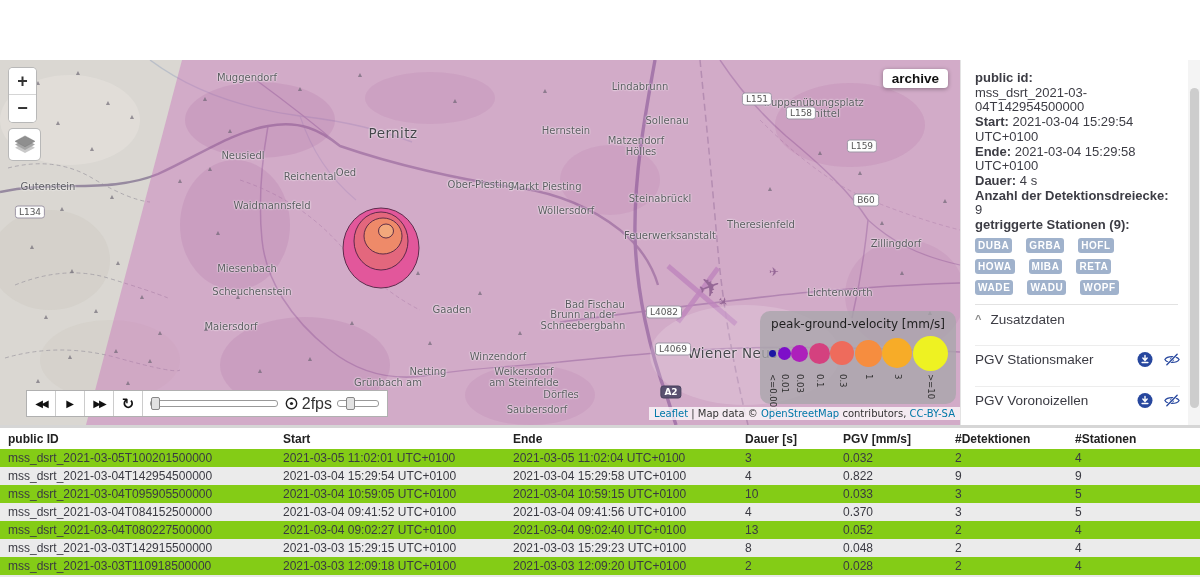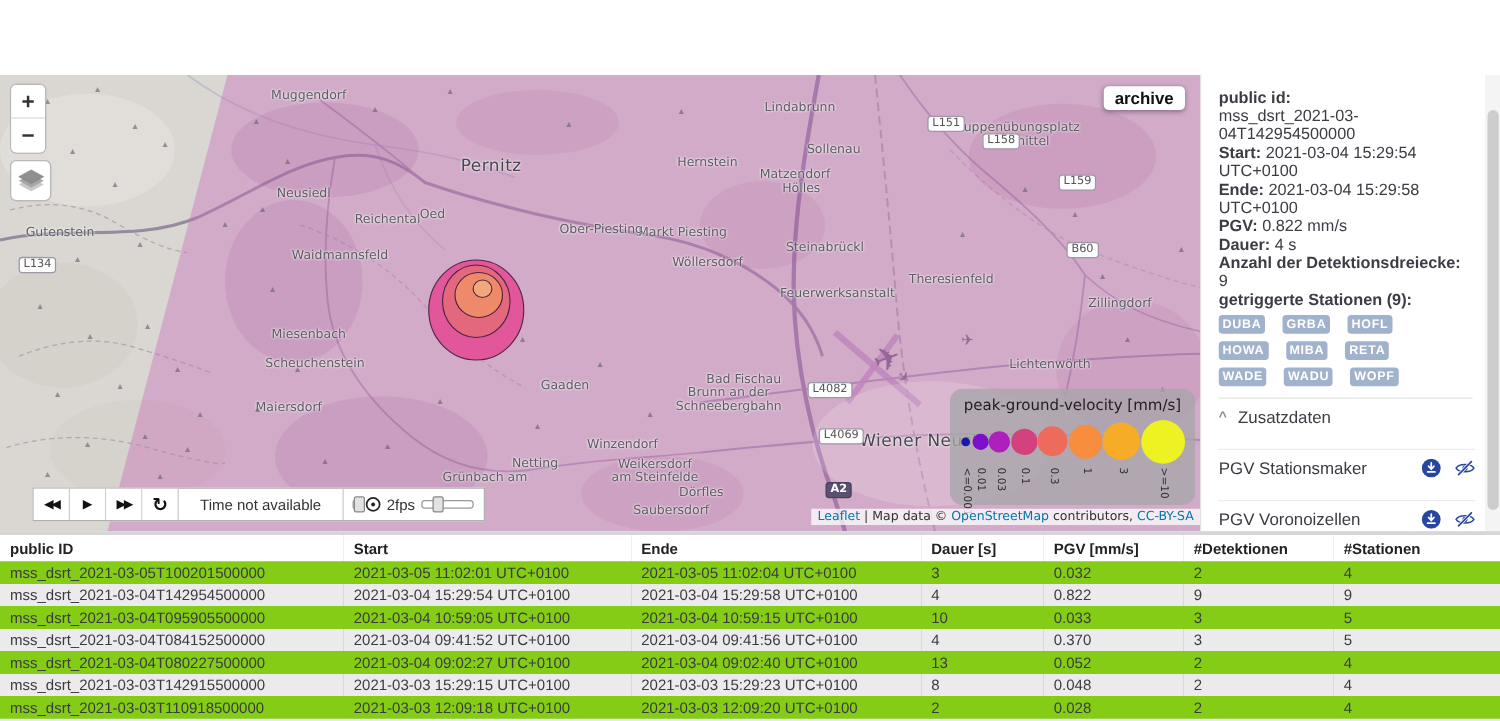--- a/index.html
+++ b/index.html
@@ -69,21 +69,21 @@
              border:1px solid #b0b0b0; display:flex; align-items:stretch; z-index:6; }
   .pb-btn { width:29px; background:#fff; border:none; border-right:1px solid #ccc; color:#111; cursor:pointer;
             display:flex; align-items:center; justify-content:center; font-size:10px; padding:0; font-family:"DejaVu Sans",sans-serif; }
   .pb-btn.reload { font-size:15px; font-weight:700; }
   .pb-time { width:132px; display:flex; align-items:center; justify-content:center; font-size:12px; color:#333;
              border-right:1px solid #ccc; }
   .pb-slider { flex:1; position:relative; margin:0 7px; cursor:pointer; }
   .pb-track { position:absolute; top:9px; left:0; right:0; height:7px; border:1px solid #999; border-radius:3px; background:#fff; }
   .pb-thumb { position:absolute; top:6px; width:9px; height:13px; background:#e2e2e2; border:1px solid #888; border-radius:2px; }
   .pb-clock { display:flex; align-items:center; margin-right:4px; }
-  .pb-fps { font-size:12px; color:#333; display:flex; align-items:center; margin-right:5px; }
+  .pb-fps { font-size:16px; color:#333; display:flex; align-items:center; margin-right:5px; }
   .pb-fps-slider { width:42px; position:relative; margin-right:8px; cursor:pointer; }
 
   
   .sidebar { position:relative; width:240px; height:365px; background:#fff; border-left:1px solid #e3e3e3;
              padding:11px 26px 0 14px; font-size:13px; color:#3c3c44; overflow:hidden; }
   .detail-line { line-height:14.7px; }
   .dl-label { font-weight:700; }
   .chips { display:flex; flex-wrap:wrap; gap:6px 14px; margin:5px 0 9px; width:186px; }
   .chip { background:var(--chip); color:#fff; border:none; border-radius:3px; font-size:10px; font-weight:700;
           letter-spacing:.6px; min-width:33px; padding:2px 3px; text-align:left; cursor:pointer;
@@ -322,21 +322,20 @@
               <span class="legend-label">&gt;=10</span>
             </div>
           </div>
       </div>
 
       <div class="playbar">
         <button class="pb-btn" style="letter-spacing:-2px;">◀◀</button>
         <button class="pb-btn">▶</button>
         <button class="pb-btn" style="letter-spacing:-2px;">▶▶</button>
         <button class="pb-btn reload">↻</button>
-        <div class="pb-time">Time not available</div>
         <div class="pb-slider">
           <div class="pb-track"></div>
           <div class="pb-thumb" style="left:1px;"></div>
         </div>
         <span class="pb-clock">
           <svg width="13" height="13" viewBox="0 0 13 13">
               <circle cx="6.5" cy="6.5" r="5.2" fill="none" stroke="#222" stroke-width="1.4"></circle>
               <circle cx="6.5" cy="6.5" r="1.6" fill="#222"></circle>
             </svg>
         </span>
@@ -348,21 +347,20 @@
       </div>
 
       <div class="attrib"><a>Leaflet</a><span> | Map data © </span><a>OpenStreetMap</a><span> contributors, </span><a>CC-BY-SA</a></div>
     </div>
 
     <aside class="sidebar">
       <div class="detail-line"><span class="dl-label">public id:</span></div>
       <div class="detail-line">mss_dsrt_2021-03-04T142954500000</div>
       <div class="detail-line"><span class="dl-label">Start:</span> <span>2021-03-04 15:29:54 UTC+0100</span></div>
       <div class="detail-line"><span class="dl-label">Ende:</span> <span>2021-03-04 15:29:58 UTC+0100</span></div>
-      <div class="detail-line"><span class="dl-label">PGV:</span> <span>0.822 mm/s</span></div>
       <div class="detail-line"><span class="dl-label">Dauer:</span> <span>4 s</span></div>
       <div class="detail-line"><span class="dl-label">Anzahl der Detektionsdreiecke:</span>&nbsp; <span>9</span></div>
       <div class="detail-line"><span class="dl-label">getriggerte Stationen (9):</span></div>
       <div class="chips">
           <button class="chip">DUBA</button>
           <button class="chip">GRBA</button>
           <button class="chip">HOFL</button>
           <button class="chip">HOWA</button>
           <button class="chip">MIBA</button>
           <button class="chip">RETA</button>

